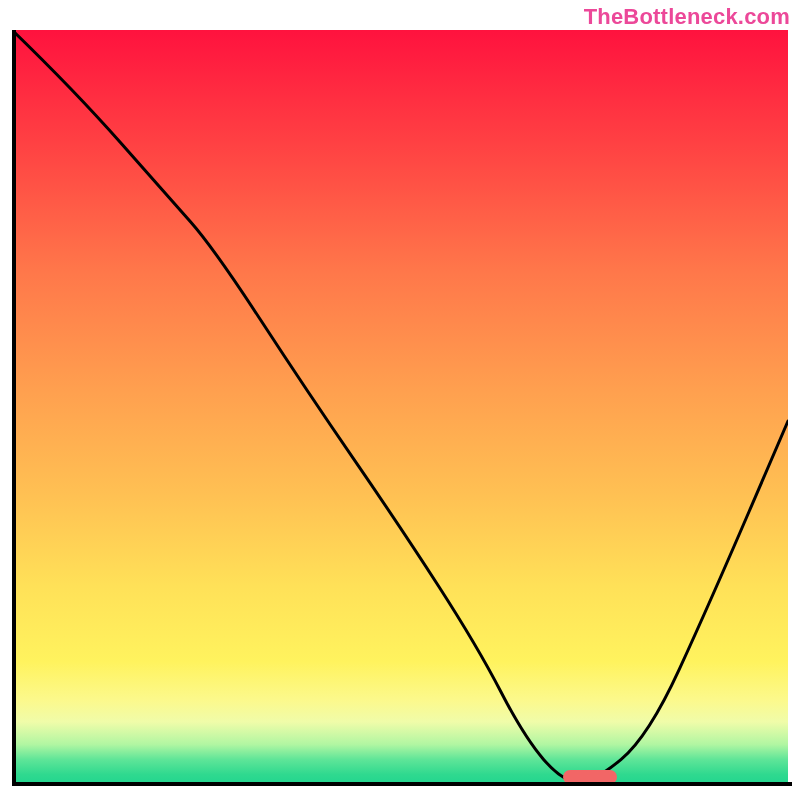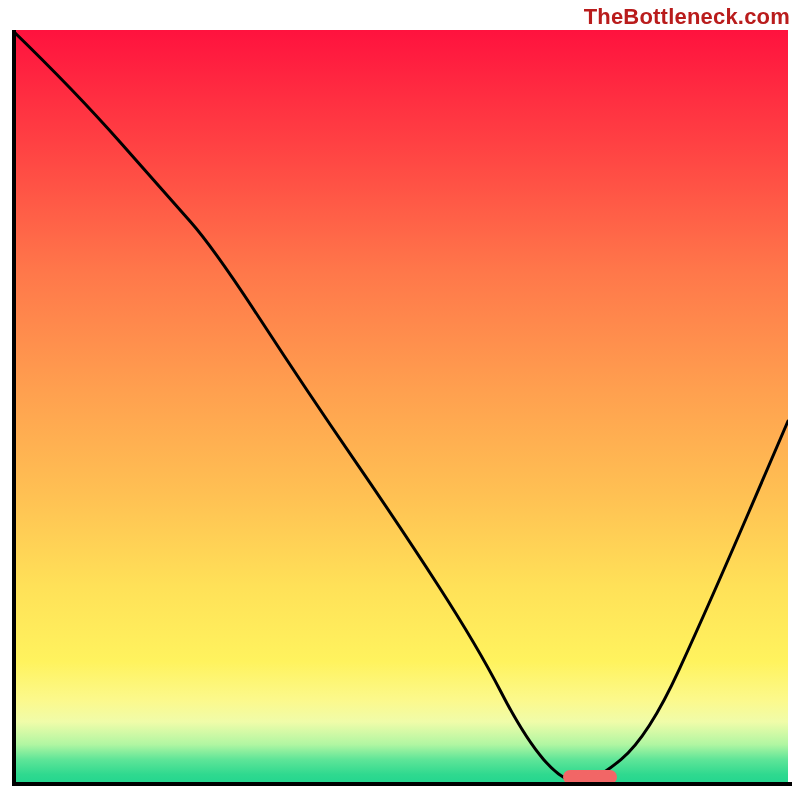--- a/index.html
+++ b/index.html
@@ -14,21 +14,21 @@
     position: relative;
     width: 800px;
     height: 800px;
   }
   #attribution {
     position: absolute;
     top: 4px;
     right: 10px;
     font-size: 22px;
     font-weight: bold;
-    color: #b91c1c;
+    color: #ec4899;
     letter-spacing: 0.2px;
   }
   #plot-area {
     position: absolute;
     left: 12px;
     top: 30px;
     width: 776px;
     height: 752px;
     background: linear-gradient(
       to bottom,

